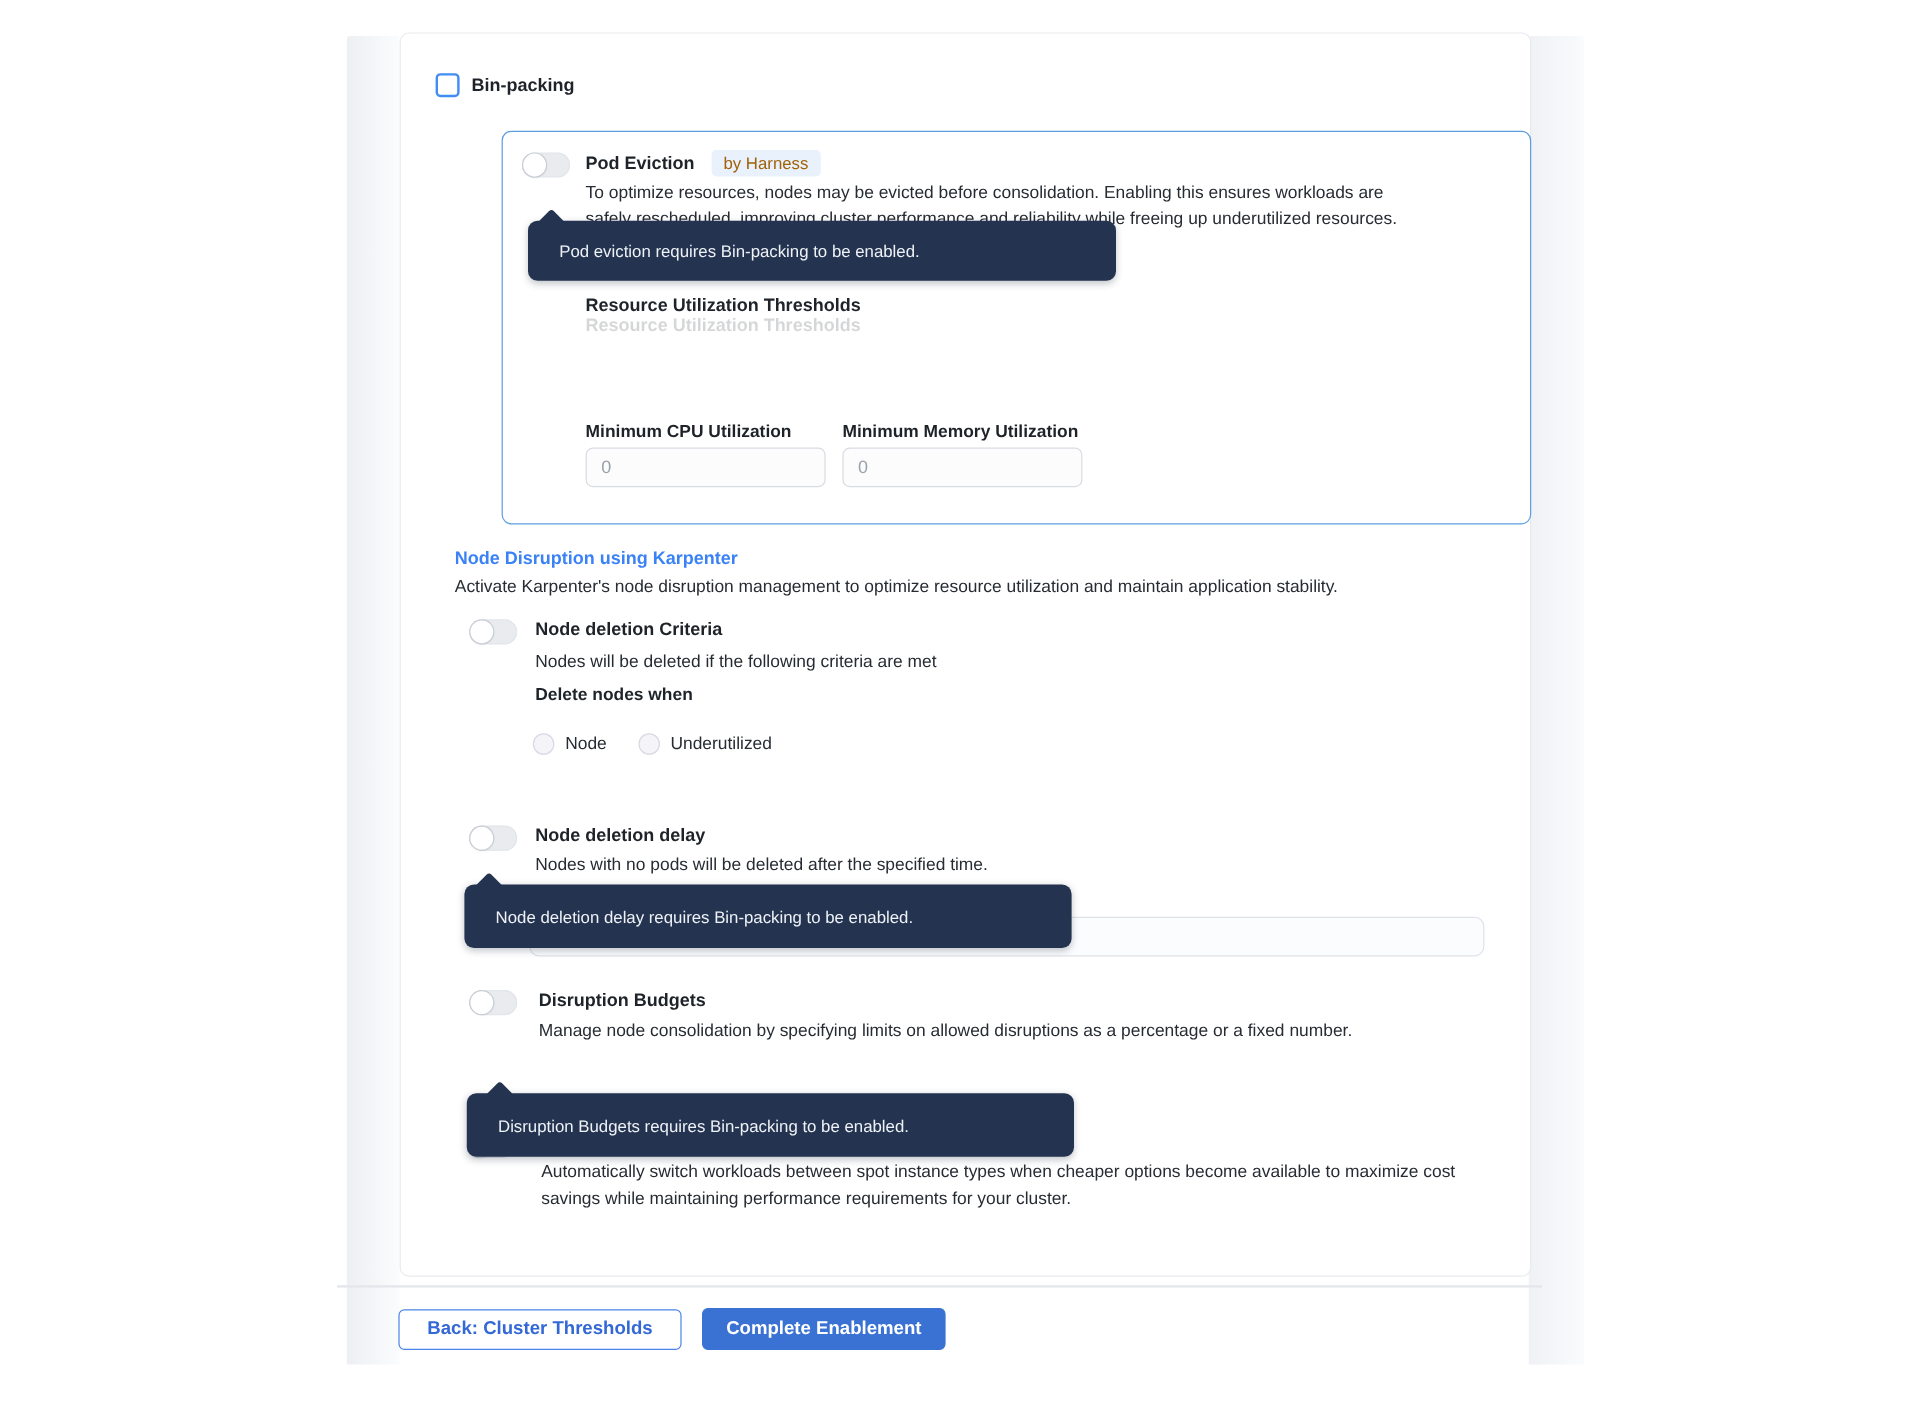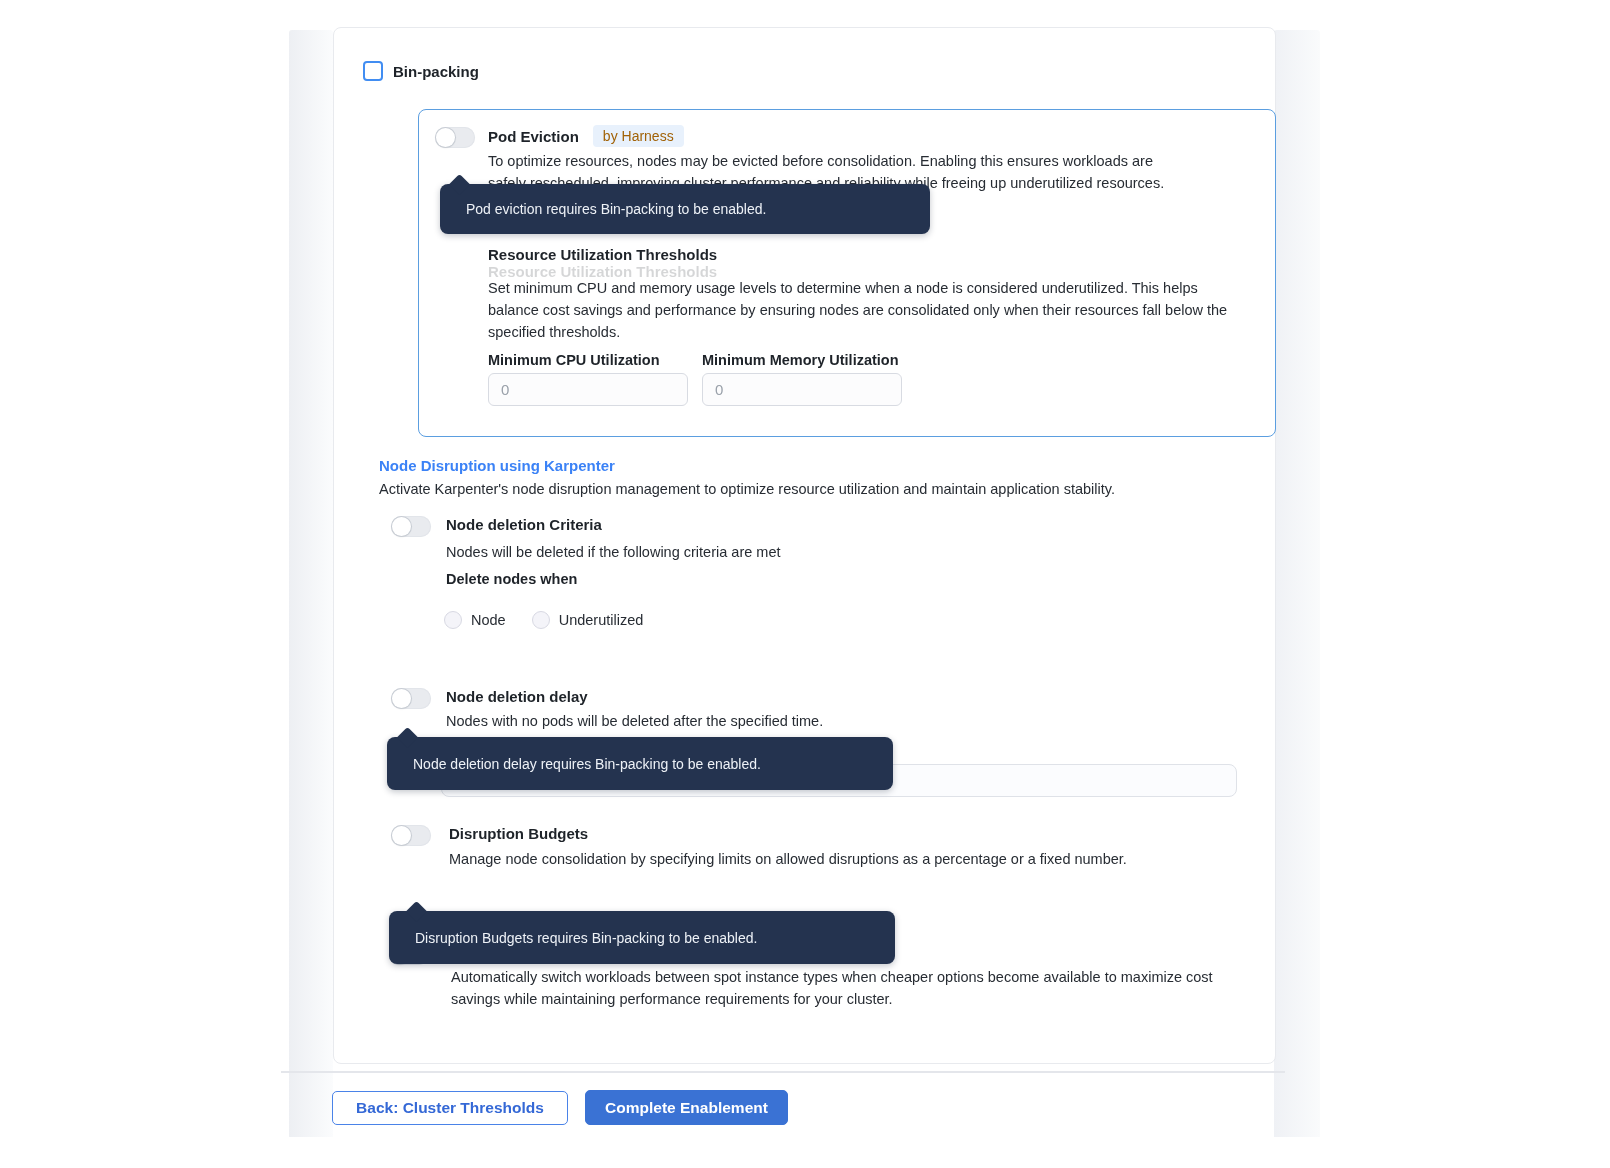--- a/index.html
+++ b/index.html
@@ -122,21 +122,20 @@
       </div>
       <div class="pe-desc row-desc">To optimize resources, nodes may be evicted before consolidation. Enabling this ensures workloads are safely rescheduled, improving cluster performance and reliability while freeing up underutilized resources.</div>
 
       <div class="tooltip tt-pod">
         <div class="arrow"></div>
         <span>Pod eviction requires Bin-packing to be enabled.</span>
       </div>
 
       <div class="thr-title row-title">Resource Utilization Thresholds</div>
       <div class="thr-ghost row-title">Resource Utilization Thresholds</div>
-      <div class="thr-desc row-desc">Set minimum CPU and memory usage levels to determine when a node is considered underutilized. This helps balance cost savings and performance by ensuring nodes are consolidated only when their resources fall below the specified thresholds.</div>
 
       <div class="field-label fl-cpu">Minimum CPU Utilization</div>
       <div class="field-label fl-mem">Minimum Memory Utilization</div>
       <input class="num-input ni-cpu" placeholder="0" style="">
       <input class="num-input ni-mem" placeholder="0" style="">
     </div>
 
     <div class="nd-title">Node Disruption using Karpenter</div>
     <div class="nd-desc">Activate Karpenter's node disruption management to optimize resource utilization and maintain application stability.</div>
 

